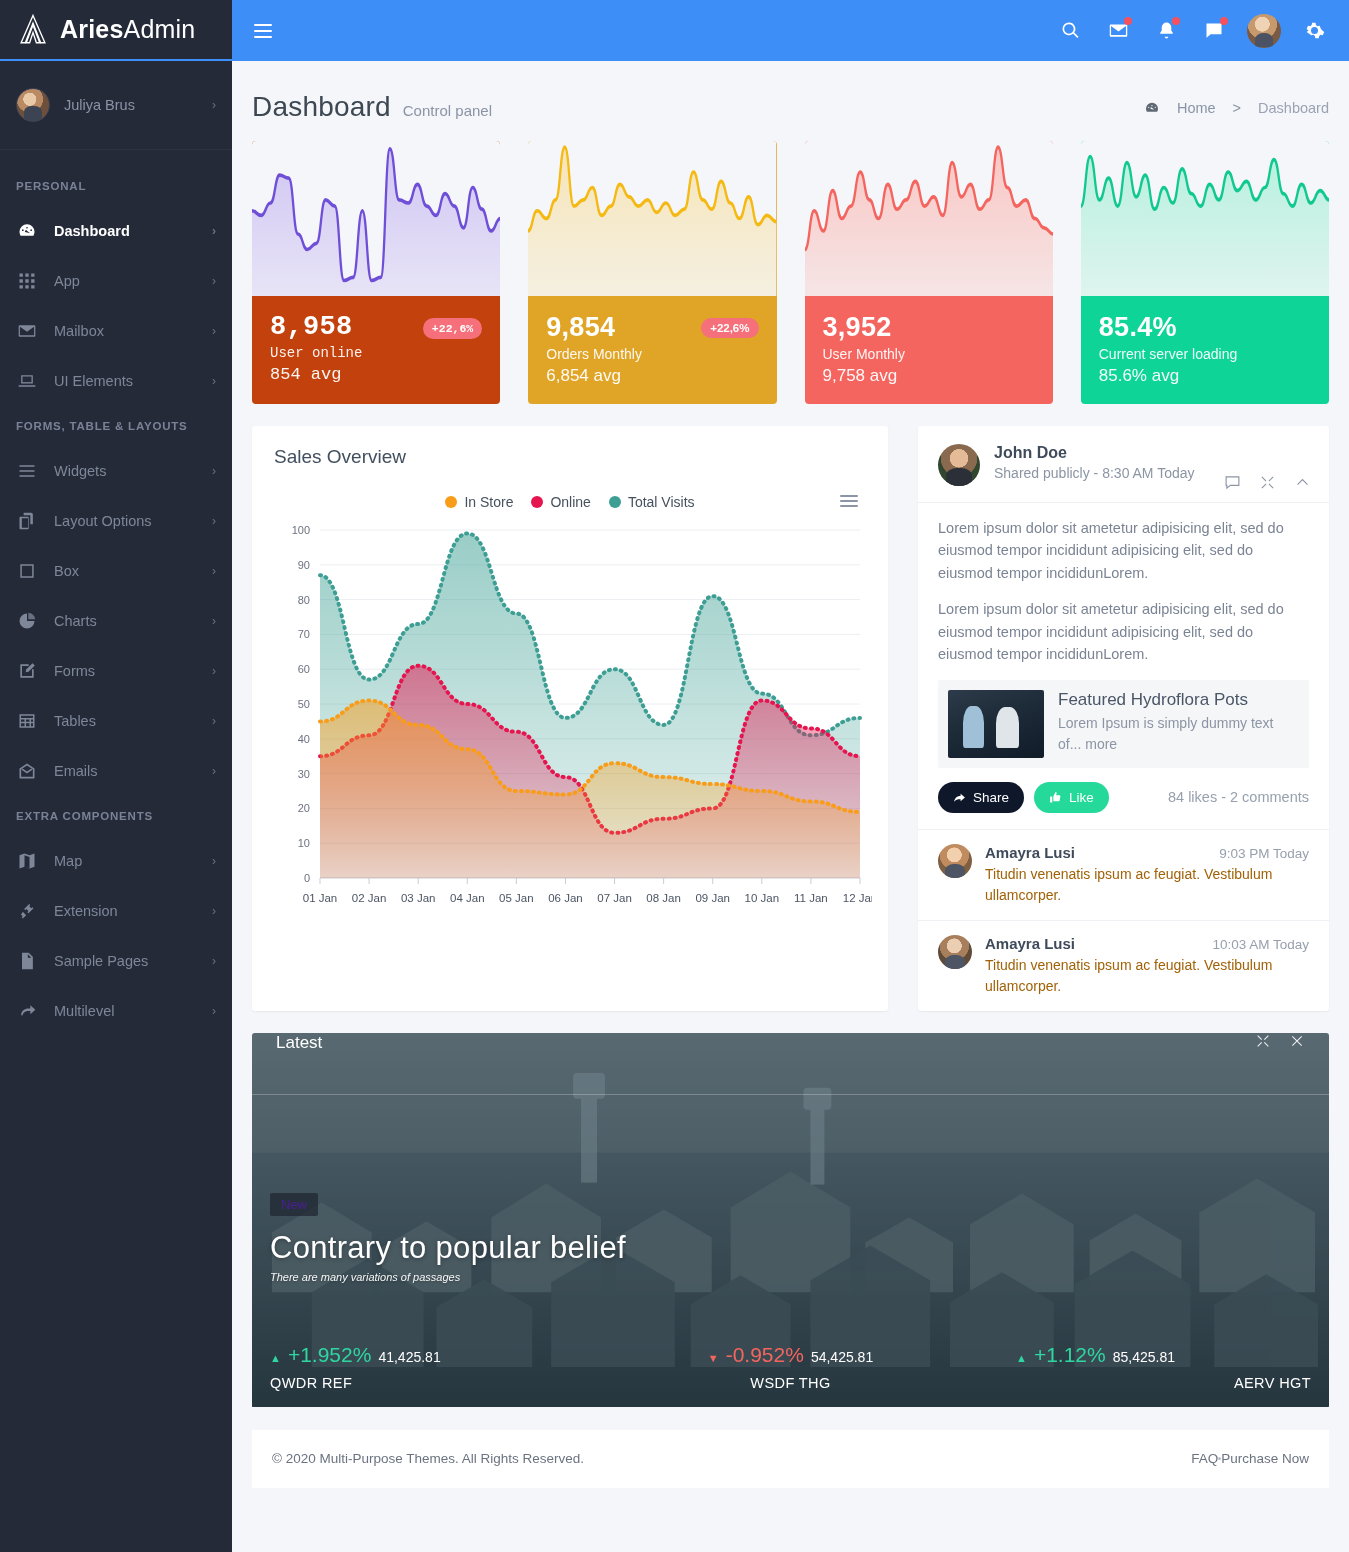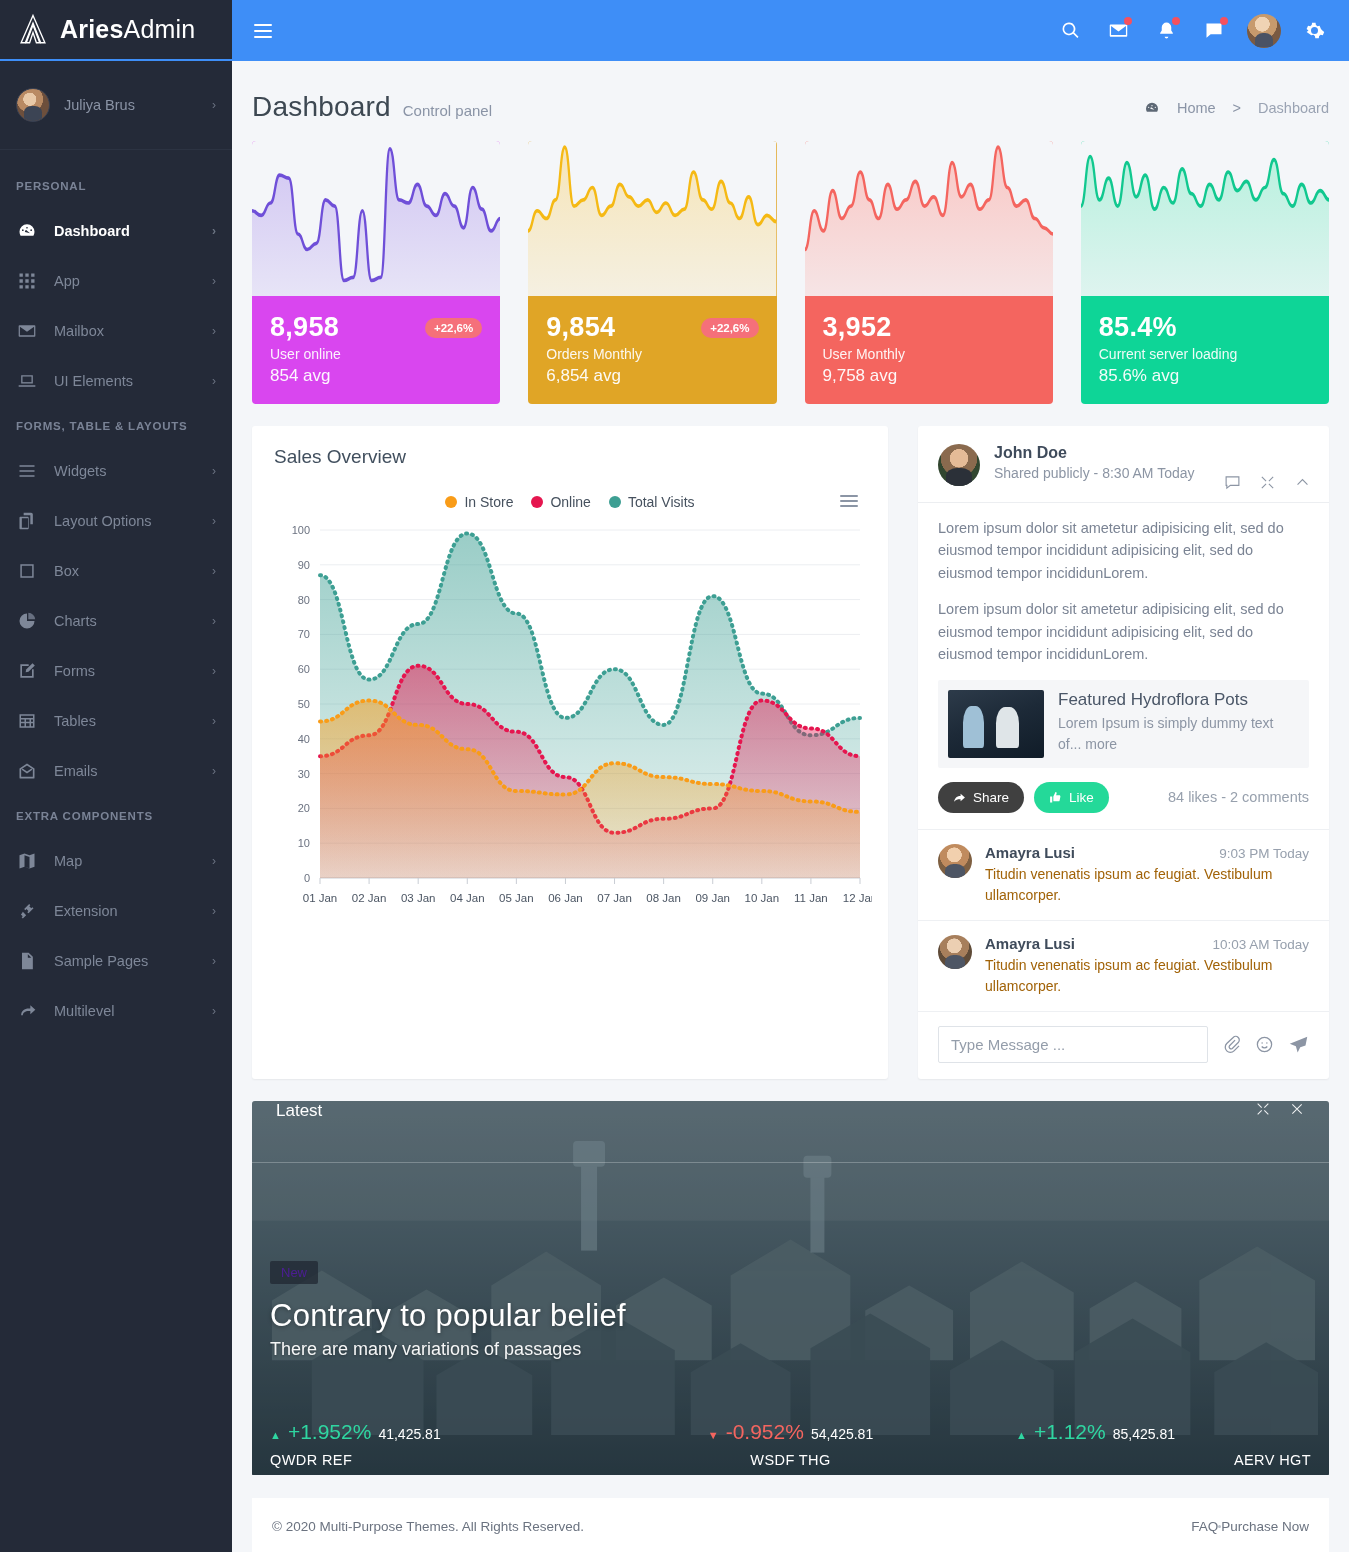--- a/index.html
+++ b/index.html
@@ -185,21 +185,21 @@
   .banner-ctl svg { fill: none; stroke: #fff; stroke-width: 1.6; cursor: pointer; opacity: .9; }
   .banner-inner { position: relative; padding: 98px 0 0 18px; }
   .new-badge {
     display: inline-block; background: rgba(30,38,48,.72); color: #4c1d95;
     font-size: 13px; padding: 4px 11px; border-radius: 2px;
   }
   .banner-h {
     font-size: 31px; font-weight: 300; margin-top: 14px; letter-spacing: .3px;
     text-shadow: 0 1px 4px rgba(0,0,0,.35);
   }
-  .banner-s { font-size: 18px; margin-top: 5px; opacity: .95; text-shadow: 0 1px 3px rgba(0,0,0,.35); }
+  .banner-s { font-size: 11px; margin-top: 5px; opacity: .95; text-shadow: 0 1px 3px rgba(0,0,0,.35); font-style: italic; }
   .tickers { position: relative; display: grid; grid-template-columns: repeat(3, 1fr); margin-top: 60px; padding: 0 18px; }
   .tk-line { display: flex; align-items: baseline; gap: 7px; }
   .tk-arrow { font-size: 11px; line-height: 1; }
   .tk-pct { font-size: 21px; font-weight: 300; }
   .tk-val { font-size: 14px; color: #fff; }
   .tk-name { font-size: 14.5px; margin-top: 8px; letter-spacing: .4px; }
   .tickers .col:nth-child(2) { text-align: center; }
   .tickers .col:nth-child(2) .tk-line { justify-content: center; }
   .tickers .col:nth-child(3) { text-align: right; padding-left: 52px; }
 
@@ -431,21 +431,21 @@
           <svg width="16" height="16" viewBox="0 0 24 24">
               <path d="M12 4a9 9 0 00-9 9 9 9 0 001.3 4.6h15.4A9 9 0 0021 13a9 9 0 00-9-9zm0 3.5a1 1 0 110 2 1 1 0 010-2zM7 10a1 1 0 110 2 1 1 0 010-2zm10 0a1 1 0 110 2 1 1 0 010-2zm-5 1.6l3.6 3.2-4.8-1.2a1.3 1.3 0 111.2-2z"></path>
             </svg>
           <span>Home</span>
           <span>&gt;</span>
           <span class="cur">Dashboard</span>
         </div>
       </div>
 
       <div class="stats" id="stats-root">
-          <div class="stat-card" style="background: #d946ef;">
+          <div class="stat-card" style="background: #c2410c; font-family: Liberation Mono, monospace;">
             <svg class="spark" viewBox="0 0 260 100" preserveAspectRatio="none">
               <defs>
                 <linearGradient id="sg0" x1="0" y1="0" x2="0" y2="1">
                   <stop offset="0%" stop-color="#cfc3f2" stop-opacity=".95"></stop>
                   <stop offset="100%" stop-color="#cfc3f2" stop-opacity=".35"></stop>
                 </linearGradient>
               </defs>
               <rect width="260" height="100" fill="#f4f6f9"></rect>
               <path d="M 0 45.0 C 4.8 45.0 4.8 48.0 9.6 48.0 C 14.4 48.0 14.4 40.0 19.3 40.0 C 24.1 40.0 24.1 22.0 28.9 22.0 C 33.7 22.0 33.7 24.0 38.5 24.0 C 43.3 24.0 43.3 60.0 48.1 60.0 C 53.0 60.0 53.0 70.0 57.8 70.0 C 62.6 70.0 62.6 66.0 67.4 66.0 C 72.2 66.0 72.2 38.0 77.0 38.0 C 81.9 38.0 81.9 42.0 86.7 42.0 C 91.5 42.0 91.5 90.0 96.3 90.0 C 101.1 90.0 101.1 88.0 105.9 88.0 C 110.7 88.0 110.7 45.0 115.6 45.0 C 120.4 45.0 120.4 90.0 125.2 90.0 C 130.0 90.0 130.0 88.0 134.8 88.0 C 139.6 88.0 139.6 5.0 144.4 5.0 C 149.3 5.0 149.3 38.0 154.1 38.0 C 158.9 38.0 158.9 40.0 163.7 40.0 C 168.5 40.0 168.5 28.0 173.3 28.0 C 178.1 28.0 178.1 42.0 183.0 42.0 C 187.8 42.0 187.8 48.0 192.6 48.0 C 197.4 48.0 197.4 34.0 202.2 34.0 C 207.0 34.0 207.0 42.0 211.9 42.0 C 216.7 42.0 216.7 56.0 221.5 56.0 C 226.3 56.0 226.3 30.0 231.1 30.0 C 235.9 30.0 235.9 44.0 240.7 44.0 C 245.6 44.0 245.6 58.0 250.4 58.0 C 255.2 58.0 255.2 50.0 260.0 50.0 L 260 100 L 0 100 Z" fill="url(#sg0)"></path>
               <path d="M 0 45.0 C 4.8 45.0 4.8 48.0 9.6 48.0 C 14.4 48.0 14.4 40.0 19.3 40.0 C 24.1 40.0 24.1 22.0 28.9 22.0 C 33.7 22.0 33.7 24.0 38.5 24.0 C 43.3 24.0 43.3 60.0 48.1 60.0 C 53.0 60.0 53.0 70.0 57.8 70.0 C 62.6 70.0 62.6 66.0 67.4 66.0 C 72.2 66.0 72.2 38.0 77.0 38.0 C 81.9 38.0 81.9 42.0 86.7 42.0 C 91.5 42.0 91.5 90.0 96.3 90.0 C 101.1 90.0 101.1 88.0 105.9 88.0 C 110.7 88.0 110.7 45.0 115.6 45.0 C 120.4 45.0 120.4 90.0 125.2 90.0 C 130.0 90.0 130.0 88.0 134.8 88.0 C 139.6 88.0 139.6 5.0 144.4 5.0 C 149.3 5.0 149.3 38.0 154.1 38.0 C 158.9 38.0 158.9 40.0 163.7 40.0 C 168.5 40.0 168.5 28.0 173.3 28.0 C 178.1 28.0 178.1 42.0 183.0 42.0 C 187.8 42.0 187.8 48.0 192.6 48.0 C 197.4 48.0 197.4 34.0 202.2 34.0 C 207.0 34.0 207.0 42.0 211.9 42.0 C 216.7 42.0 216.7 56.0 221.5 56.0 C 226.3 56.0 226.3 30.0 231.1 30.0 C 235.9 30.0 235.9 44.0 240.7 44.0 C 245.6 44.0 245.6 58.0 250.4 58.0 C 255.2 58.0 255.2 50.0 260.0 50.0" fill="none" stroke="#6f4fd8" stroke-width="2.4" stroke-linejoin="round"></path>
@@ -642,21 +642,21 @@
             <div>
               <div class="feat-t">Featured Hydroflora Pots</div>
               <div class="feat-d">
                 <span>Lorem Ipsum is simply dummy text of...</span>
                 <span>more</span>
               </div>
             </div>
           </div>
 
           <div class="social-acts">
-            <button class="btn" id="share-btn" style="background: #404040;">
+            <button class="btn" id="share-btn" style="background: #0f172a;">
               <svg width="13" height="13" viewBox="0 0 24 24">
                   <path d="M14 5v4C6 9 3 14 2 20c3-4 6-5 12-5v4l8-7-8-7z"></path>
                 </svg>
               <span>Share</span>
             </button>
             <button class="btn" id="like-btn" style="background: rgb(36, 217, 153);">
               <svg width="13" height="13" viewBox="0 0 24 24">
                   <path d="M2 10h4v11H2zM8 10l4-8c1.6 0 2.4 1.2 2 3l-1 3h6c1.3 0 2.2 1.2 2 2.4l-1.4 7A2 2 0 0117.6 19H8z"></path>
                 </svg>
               <span>Like</span>
@@ -680,35 +680,20 @@
                 <div class="cmt-main">
                   <div class="cmt-top">
                     <span class="cmt-name">Amayra Lusi</span>
                     <span class="cmt-time">10:03 AM Today</span>
                   </div>
                   <div class="cmt-text">Titudin venenatis ipsum ac feugiat. Vestibulum ullamcorper.</div>
                 </div>
               </div>
             </div>
 
-          <div class="msg-row">
-            <input class="msg-input" type="text" placeholder="Type Message ..." style="">
-            <svg width="19" height="19" viewBox="0 0 24 24">
-                <path d="M16.5 6.5l-7 7a2.5 2.5 0 003.5 3.5l7.5-7.5a4.5 4.5 0 00-6.4-6.4L6 10.8a6.5 6.5 0 009.2 9.2l6.3-6.3"></path>
-              </svg>
-            <svg width="19" height="19" viewBox="0 0 24 24">
-                <circle cx="12" cy="12" r="9"></circle>
-                <circle cx="9" cy="10" r=".9" fill="#8c95a4" stroke="none"></circle>
-                <circle cx="15" cy="10" r=".9" fill="#8c95a4" stroke="none"></circle>
-                <path d="M8.5 14.5a4.5 4.5 0 007 0"></path>
-              </svg>
-            <svg width="21" height="21" viewBox="0 0 24 24">
-                <path d="M22 3L2 11l7 3 2 7 3-6 6-2z" fill="#8c95a4" stroke="none"></path>
-              </svg>
-          </div>
         </section>
       </div>
 
       <section class="banner">
         <svg class="banner-bg" viewBox="0 0 1080 375" preserveAspectRatio="none">
           <defs>
             <linearGradient id="sky" x1="0" y1="0" x2="0" y2="1">
               <stop offset="0%" stop-color="#6c7d85"></stop>
                 <stop offset="45%" stop-color="#56686f"></stop>
               <stop offset="100%" stop-color="#3a4a52"></stop>

